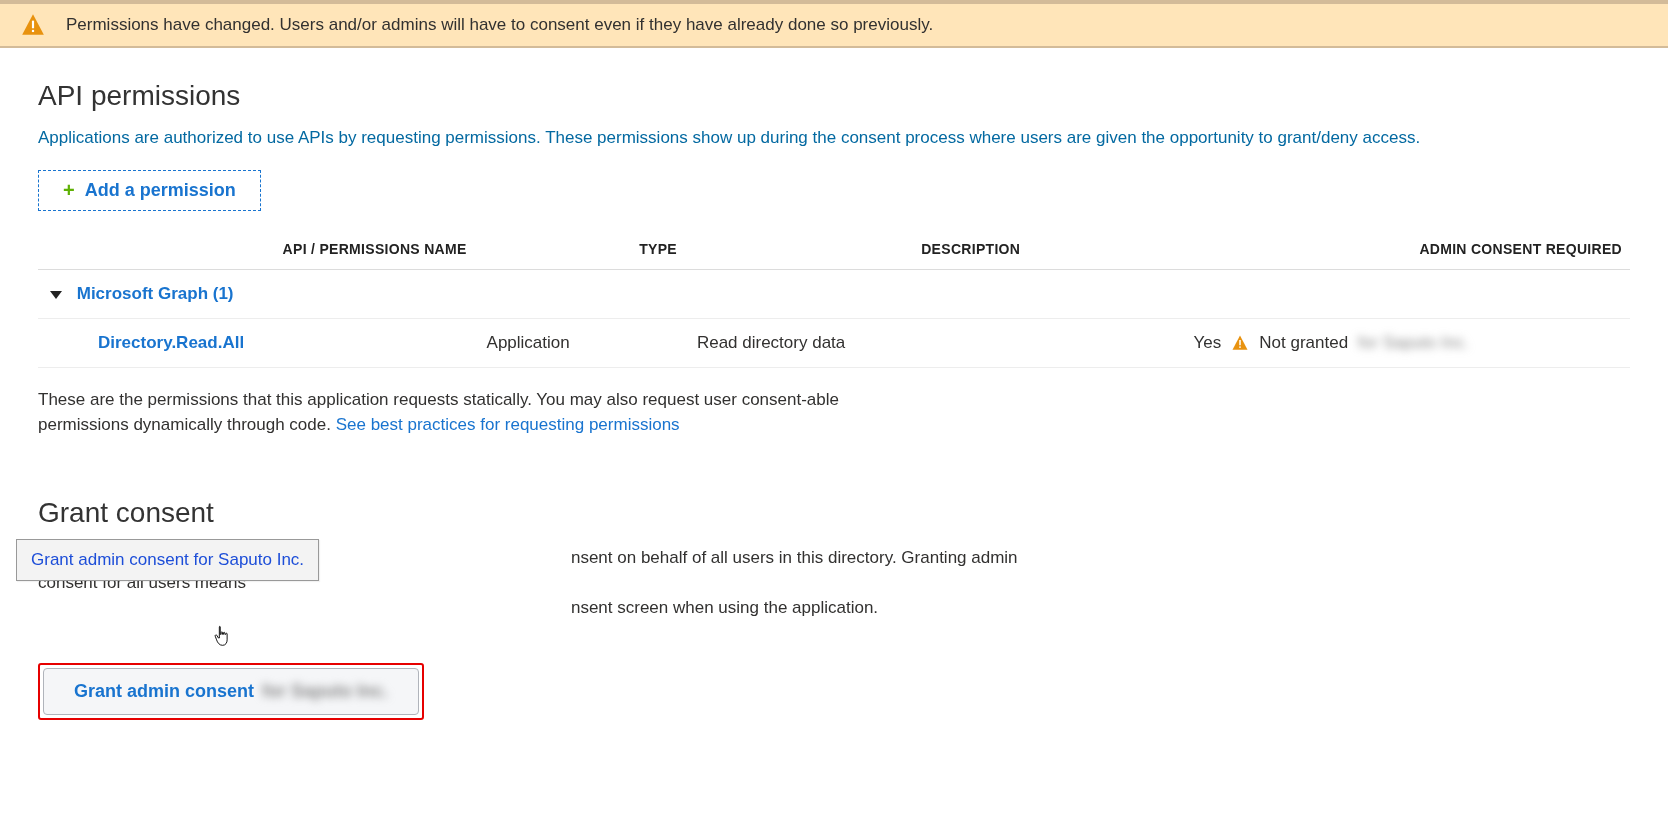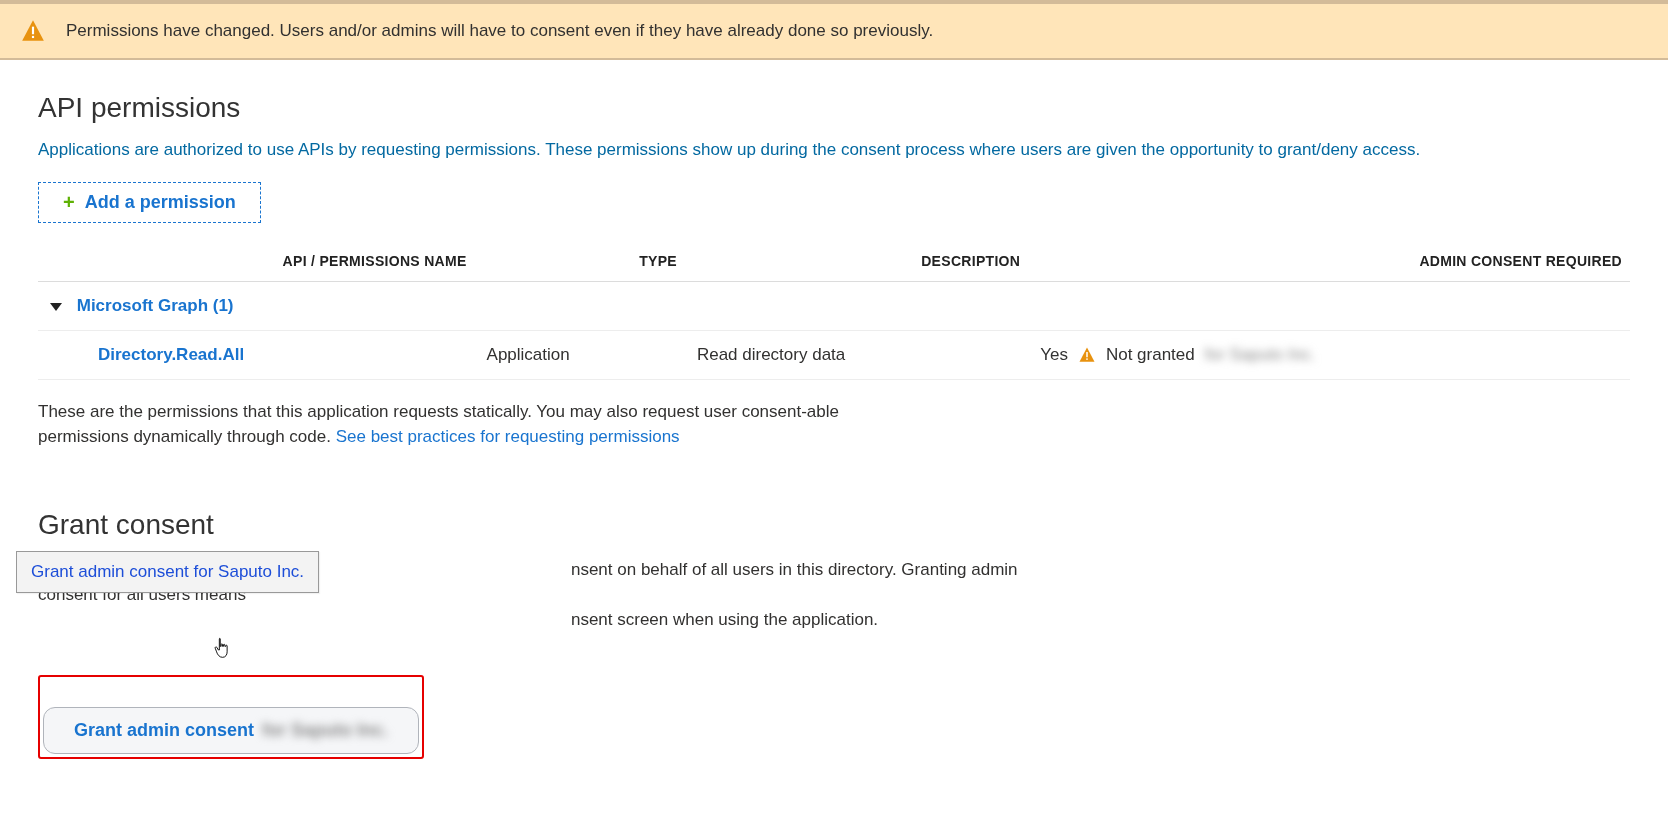--- a/index.html
+++ b/index.html
@@ -7,21 +7,21 @@
     margin: 0;
     font-family: "Segoe UI", Arial, sans-serif;
     font-size: 17px;
     color: #323130;
     background: #fff;
   }
   .notification-bar {
     background: #ffe5b9;
     border-top: 4px solid #d3bb99;
     border-bottom: 2px solid #d3bb99;
-    padding: 14px 20px;
+    padding: 8px 20px;
     display: flex;
     align-items: center;
     gap: 20px;
   }
   .warn-icon {
     width: 26px;
     height: 26px;
     flex-shrink: 0;
   }
   .warn-icon svg { display: block; }
@@ -96,20 +96,21 @@
   .perm-link {
     color: #1974cf;
     font-weight: 600;
     padding-left: 48px;
     display: inline-block;
   }
   .consent-cell {
     display: flex;
     align-items: center;
     gap: 10px;
+    justify-content: center;
   }
   .consent-yes { color: #333; }
   .mini-warn { width: 18px; height: 18px; display:inline-block; vertical-align: middle;}
   .blur-text {
     filter: blur(4px);
     color: #888;
     user-select: none;
   }
   .footnote {
     margin-top: 20px;
@@ -139,30 +140,29 @@
   .grant-button-wrap {
     margin-top: 26px;
     display: inline-block;
     border: 2px solid #e60000;
     border-radius: 3px;
     padding: 3px;
   }
   .grant-button {
     background: #f5f6f8;
     border: 1px solid #b0b4bb;
-    border-radius: 12px;
+    border-radius: 4px;
     padding: 12px 30px;
     font-size: 18px;
     font-weight: 700;
     color: #1974cf;
     cursor: pointer;
     display: inline-flex;
     align-items: center;
     gap: 8px;
-    margin-top: 27px;
   }
   .grant-button .blur-text { font-weight:700; }
   .cursor-hand {
     position: absolute;
     left: 174px;
     top: 128px;
     width: 22px;
     height: 26px;
     pointer-events: none;
     z-index: 10;

